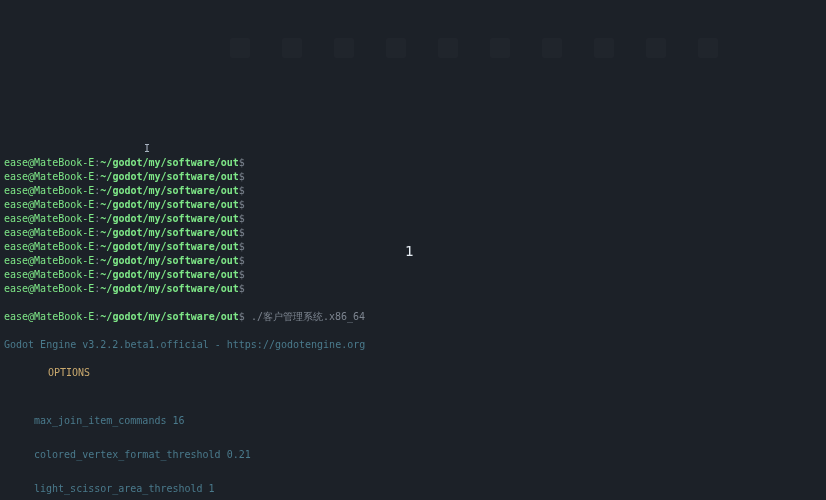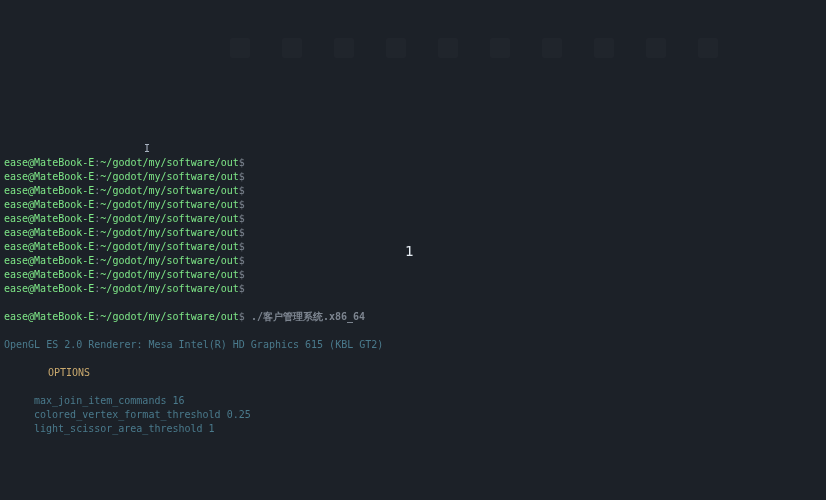--- a/index.html
+++ b/index.html
@@ -10,43 +10,43 @@
       font-size: 10px;
       line-height: 1.4;
       width: 826px;
       height: 500px;
       overflow: hidden;
       position: relative;
       white-space: pre;
     }
     .term { padding: 2px 4px; }
     .prompt-user { color: #7ee787; }
-    .prompt-path { color: #7ee787; }
+    .prompt-path { color: #7ee787; font-weight: bold; }
     .prompt-sep { color: #7d8590; }
     .godot-info { color: #4a7a8c; }
     .options { color: #c9a96e; margin-left: 44px; }
-    .opt-line { color: #4a7a8c; margin-left: 30px; }
+    .opt-line { color: #4a7a8c; margin-left: 30px; margin-top: 20px; }
     .overlay-num {
       position: absolute;
       left: 405px;
       top: 242px;
       color: #e6edf3;
       font-size: 14px;
       z-index: 10;
     }
     .taskbar-dots {
       position: absolute;
       top: 38px;
       left: 230px;
       display: flex;
       gap: 32px;
     }
     .dot { width: 20px; height: 20px; background: #2a3038; border-radius: 2px; opacity: 0.3; }
     .line { display: block; }
-    .cmd-text { color: #7d8590; font-weight: bold; }
+    .cmd-text { color: #7d8590; }
     .cursor-text { position: absolute; left: 144px; top: 142px; color: #a8b3c1; }
   </style>
 </head>
 <body>
 
 
 
 <div class="taskbar-dots">
   <div class="dot"></div>
   <div class="dot"></div>
@@ -60,23 +60,23 @@
   <div class="dot"></div>
 </div>
 
 <span class="cursor-text">I</span>
 
 <div class="overlay-num">1</div>
 
 <div class="term">
 <div id="blank-prompts"><span class="line"><span class="prompt-user">ease@MateBook-E</span><span class="prompt-sep">:</span><span class="prompt-path">~/godot/my/software/out</span><span class="prompt-sep">$</span></span><span class="line"><span class="prompt-user">ease@MateBook-E</span><span class="prompt-sep">:</span><span class="prompt-path">~/godot/my/software/out</span><span class="prompt-sep">$</span></span><span class="line"><span class="prompt-user">ease@MateBook-E</span><span class="prompt-sep">:</span><span class="prompt-path">~/godot/my/software/out</span><span class="prompt-sep">$</span></span><span class="line"><span class="prompt-user">ease@MateBook-E</span><span class="prompt-sep">:</span><span class="prompt-path">~/godot/my/software/out</span><span class="prompt-sep">$</span></span><span class="line"><span class="prompt-user">ease@MateBook-E</span><span class="prompt-sep">:</span><span class="prompt-path">~/godot/my/software/out</span><span class="prompt-sep">$</span></span><span class="line"><span class="prompt-user">ease@MateBook-E</span><span class="prompt-sep">:</span><span class="prompt-path">~/godot/my/software/out</span><span class="prompt-sep">$</span></span><span class="line"><span class="prompt-user">ease@MateBook-E</span><span class="prompt-sep">:</span><span class="prompt-path">~/godot/my/software/out</span><span class="prompt-sep">$</span></span><span class="line"><span class="prompt-user">ease@MateBook-E</span><span class="prompt-sep">:</span><span class="prompt-path">~/godot/my/software/out</span><span class="prompt-sep">$</span></span><span class="line"><span class="prompt-user">ease@MateBook-E</span><span class="prompt-sep">:</span><span class="prompt-path">~/godot/my/software/out</span><span class="prompt-sep">$</span></span><span class="line"><span class="prompt-user">ease@MateBook-E</span><span class="prompt-sep">:</span><span class="prompt-path">~/godot/my/software/out</span><span class="prompt-sep">$</span></span></div>
 <span class="line"><span class="prompt-user">ease@MateBook-E</span><span class="prompt-sep">:</span><span class="prompt-path">~/godot/my/software/out</span><span class="prompt-sep">$</span> <span class="cmd-text">./客户管理系统.x86_64</span></span>
-<span class="line godot-info">OpenGL ES 2.0 Renderer: Mesa Intel(R) HD Graphics 615 (KBL GT2)</span>
+<span class="line godot-info">Godot Engine v3.2.2.beta1.official - https://godotengine.org</span>
 <span class="line options">OPTIONS</span>
-<div id="godot-options"><span class="line opt-line">max_join_item_commands 16</span><span class="line opt-line">colored_vertex_format_threshold 0.25</span><span class="line opt-line">light_scissor_area_threshold 1</span></div>
+<div id="godot-options"><span class="line opt-line">max_join_item_commands 16</span><span class="line opt-line">colored_vertex_format_threshold 0.21</span><span class="line opt-line">light_scissor_area_threshold 1</span></div>
 
 
 
 
 
 
 
 
 
 

